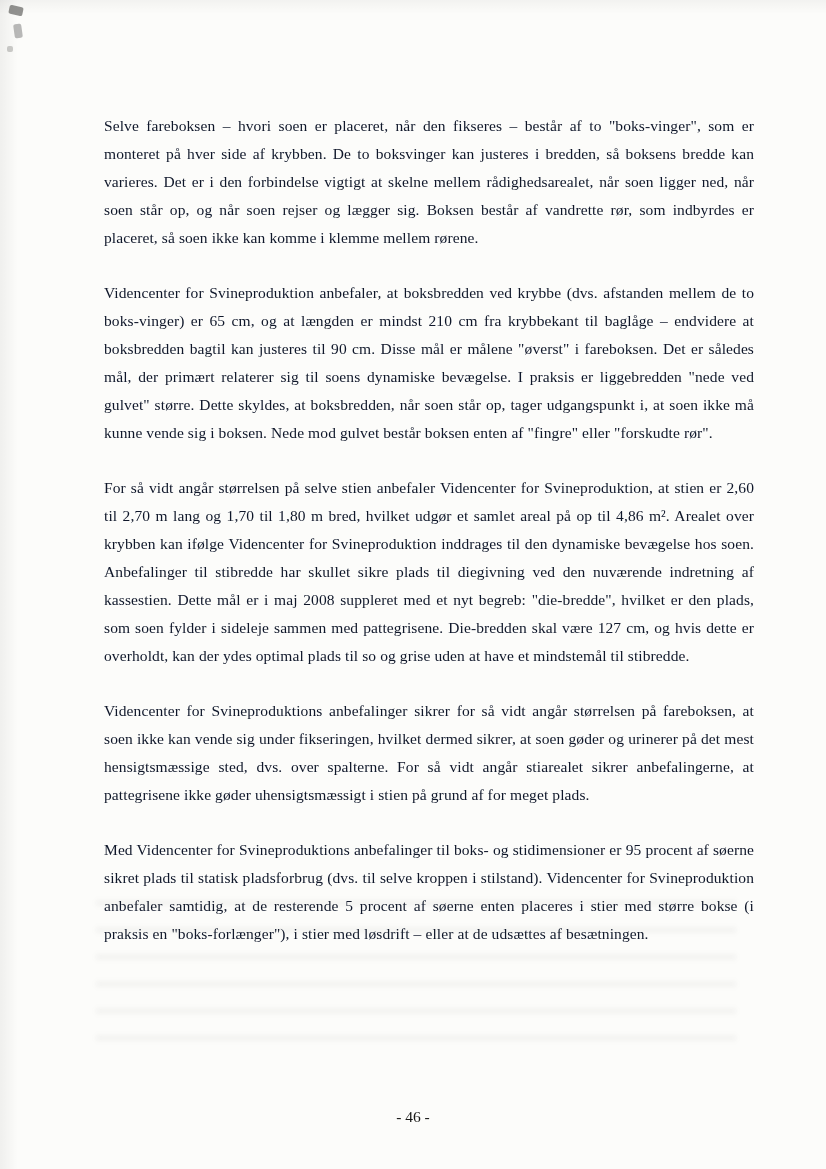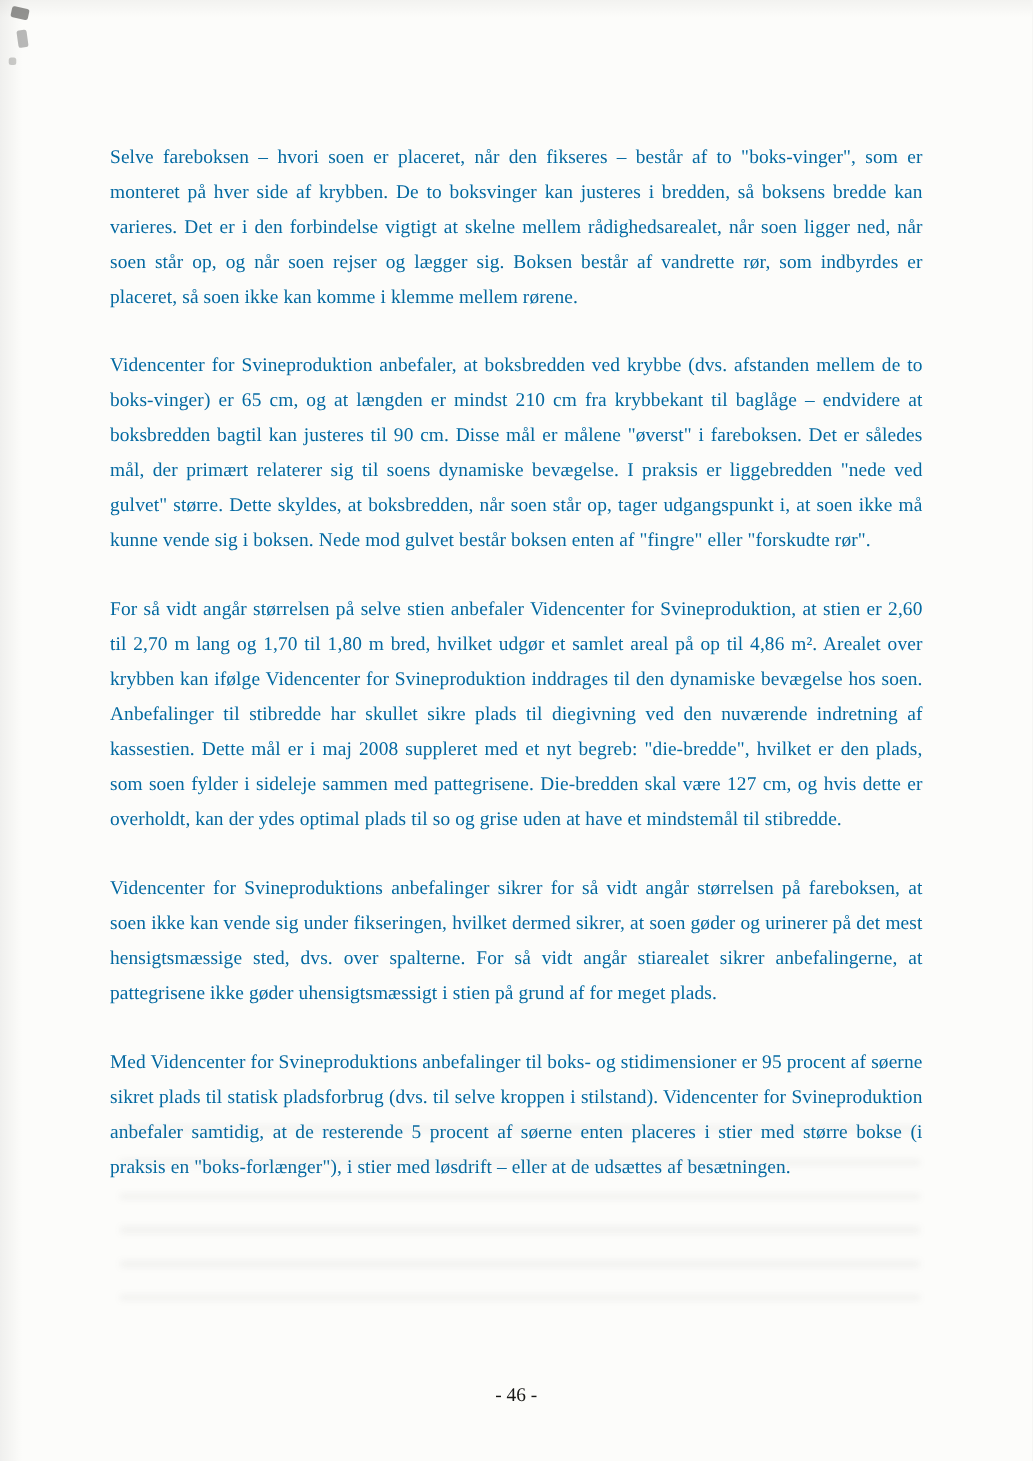--- a/index.html
+++ b/index.html
@@ -32,24 +32,24 @@
     background: #3a3a38;
     border-radius: 2px;
     opacity: 0.55;
   }
   .artifact-1 { left: 9px;  top: 6px;  width: 14px; height: 9px;  transform: rotate(12deg); }
   .artifact-2 { left: 14px; top: 24px; width: 8px;  height: 14px; transform: rotate(-8deg); opacity: 0.35; }
   .artifact-3 { left: 7px;  top: 46px; width: 6px;  height: 6px;  opacity: 0.25; }
 
   .text-block {
     position: absolute;
-    left: 88px;
+    left: 104px;
     top: 112px;
     width: 650px;
-    color: #0369a1;
+    color: #0f172a;
   }
   .text-block p {
     margin: 0 0 27px 0;
     font-size: 15.5px;
     line-height: 28px;
     text-align: justify;
     letter-spacing: 0.1px;
   }
 
   

